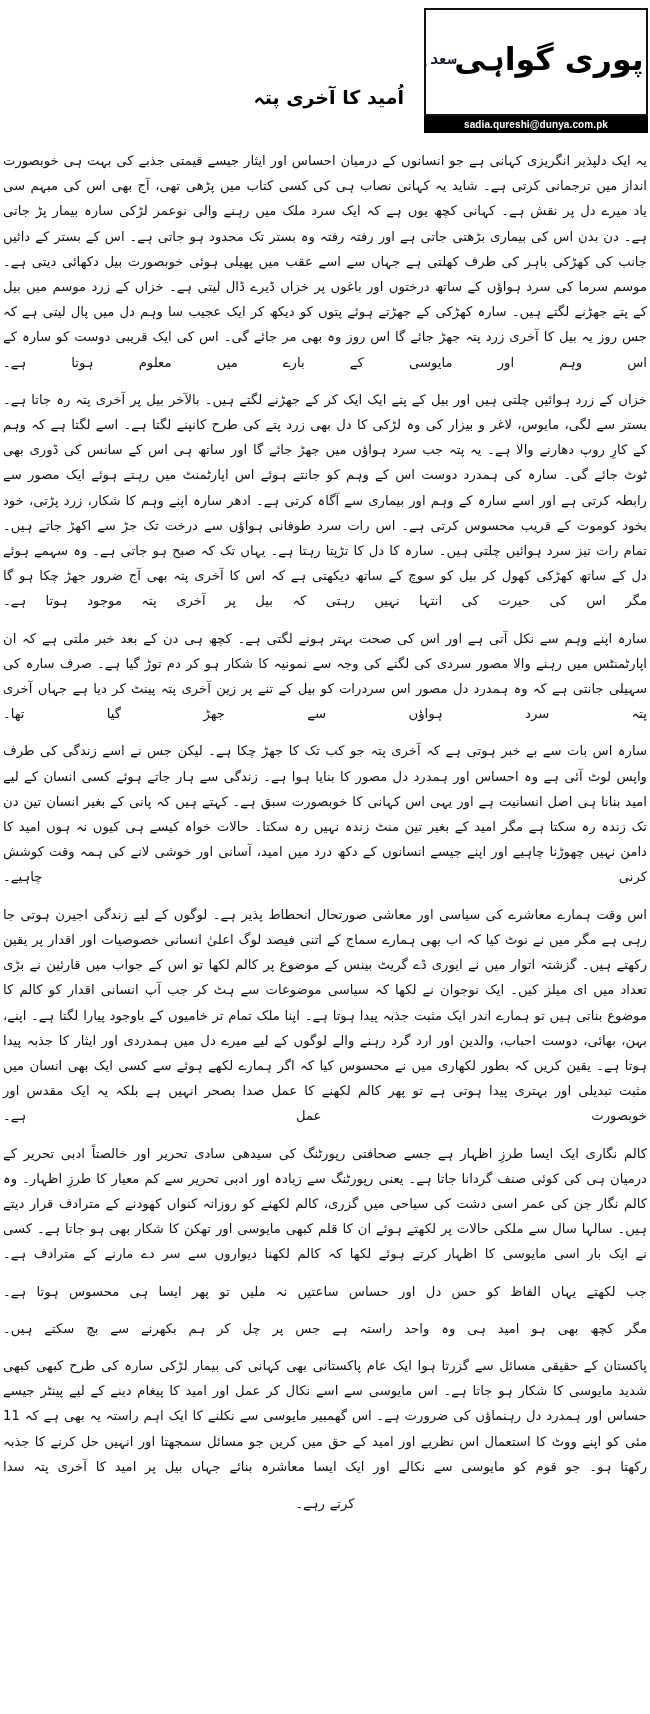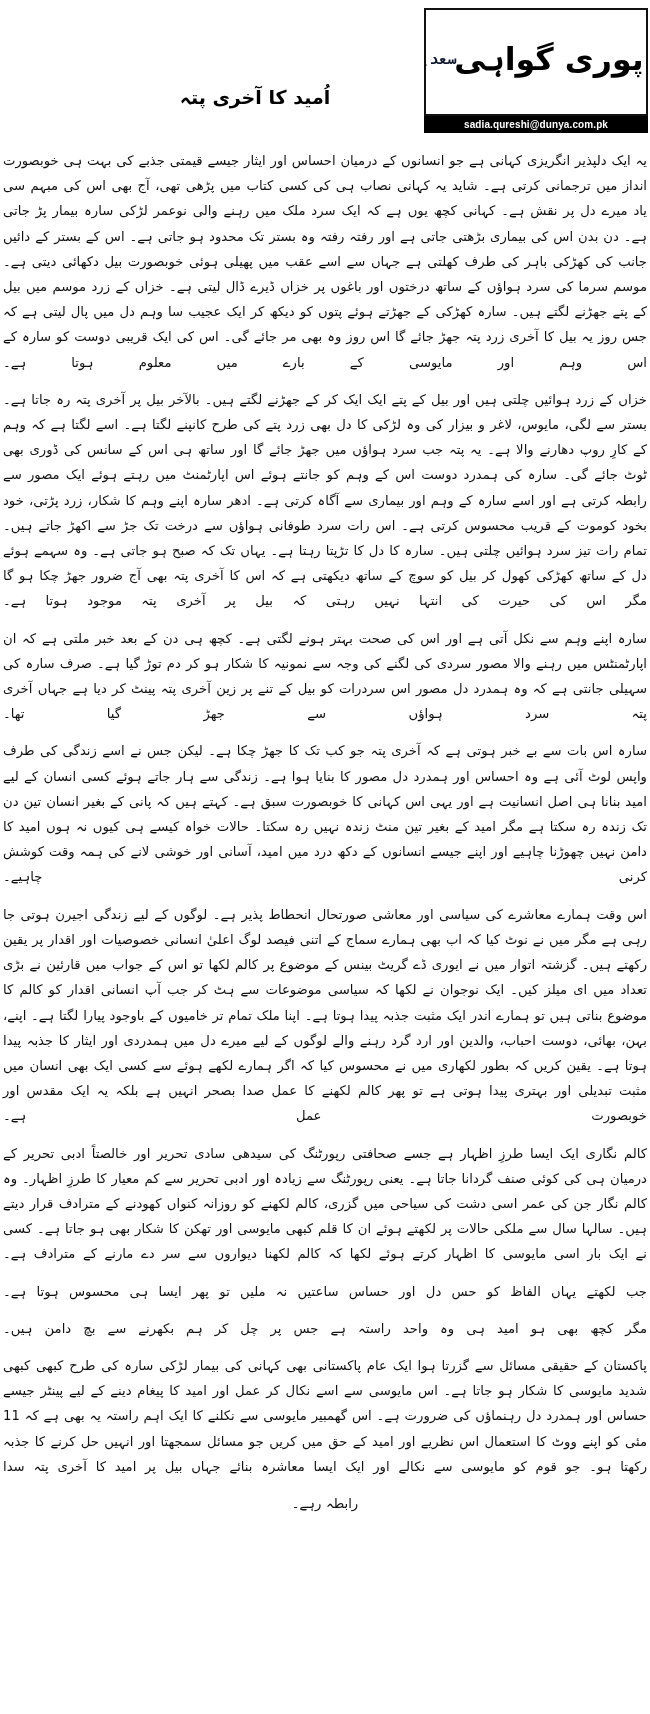--- a/index.html
+++ b/index.html
@@ -136,23 +136,22 @@
     letter-spacing: 0.1px;
     direction: ltr;
     color: #fff;
     white-space: nowrap;
   }
 
   
   #headline {
     position: absolute;
     top: 86px;
-    right: 260px;
+    right: 246px;
     width: 270px;
-    text-align: center;
     direction: rtl;
   }
   #headline-text {
     font-family: "DejaVu Sans", sans-serif;
     font-size: 19px;
     font-weight: bold;
     color: #000;
     letter-spacing: -0.5px;
     white-space: nowrap;
   }
@@ -216,18 +215,18 @@
   </div>
 
   <div id="article">
     <p class="para">یہ ایک دلپذیر انگریزی کہانی ہے جو انسانوں کے درمیان احساس اور ایثار جیسے قیمتی جذبے کی بہت ہی خوبصورت انداز میں ترجمانی کرتی ہے۔ شاید یہ کہانی نصاب ہی کی کسی کتاب میں پڑھی تھی، آج بھی اس کی مبہم سی یاد میرے دل پر نقش ہے۔ کہانی کچھ یوں ہے کہ ایک سرد ملک میں رہنے والی نوعمر لڑکی سارہ بیمار پڑ جاتی ہے۔ دن بدن اس کی بیماری بڑھتی جاتی ہے اور رفتہ رفتہ وہ بستر تک محدود ہو جاتی ہے۔ اس کے بستر کے دائیں جانب کی کھڑکی باہر کی طرف کھلتی ہے جہاں سے اسے عقب میں پھیلی ہوئی خوبصورت بیل دکھائی دیتی ہے۔ موسم سرما کی سرد ہواؤں کے ساتھ درختوں اور باغوں پر خزاں ڈیرے ڈال لیتی ہے۔ خزاں کے زرد موسم میں بیل کے پتے جھڑنے لگتے ہیں۔ سارہ کھڑکی کے جھڑتے ہوئے پتوں کو دیکھ کر ایک عجیب سا وہم دل میں پال لیتی ہے کہ جس روز یہ بیل کا آخری زرد پتہ جھڑ جائے گا اس روز وہ بھی مر جائے گی۔ اس کی ایک قریبی دوست کو سارہ کے اس وہم اور مایوسی کے بارے میں معلوم ہوتا ہے۔</p>
     <p class="para">خزاں کے زرد ہوائیں چلتی ہیں اور بیل کے پتے ایک ایک کر کے جھڑنے لگتے ہیں۔ بالآخر بیل پر آخری پتہ رہ جاتا ہے۔ بستر سے لگی، مایوس، لاغر و بیزار کی وہ لڑکی کا دل بھی زرد پتے کی طرح کانپنے لگتا ہے۔ اسے لگتا ہے کہ وہم کے کارِ روپ دھارنے والا ہے۔ یہ پتہ جب سرد ہواؤں میں جھڑ جائے گا اور ساتھ ہی اس کے سانس کی ڈوری بھی ٹوٹ جائے گی۔ سارہ کی ہمدرد دوست اس کے وہم کو جانتے ہوئے اس اپارٹمنٹ میں رہتے ہوئے ایک مصور سے رابطہ کرتی ہے اور اسے سارہ کے وہم اور بیماری سے آگاہ کرتی ہے۔ ادھر سارہ اپنے وہم کا شکار، زرد پڑتی، خود بخود کوموت کے قریب محسوس کرتی ہے۔ اس رات سرد طوفانی ہواؤں سے درخت تک جڑ سے اکھڑ جاتے ہیں۔ تمام رات تیز سرد ہوائیں چلتی ہیں۔ سارہ کا دل کا تڑپتا رہتا ہے۔ یہاں تک کہ صبح ہو جاتی ہے۔ وہ سہمے ہوئے دل کے ساتھ کھڑکی کھول کر بیل کو سوچ کے ساتھ دیکھتی ہے کہ اس کا آخری پتہ بھی آج ضرور جھڑ چکا ہو گا مگر اس کی حیرت کی انتہا نہیں رہتی کہ بیل پر آخری پتہ موجود ہوتا ہے۔</p>
     <p class="para">سارہ اپنے وہم سے نکل آتی ہے اور اس کی صحت بہتر ہونے لگتی ہے۔ کچھ ہی دن کے بعد خبر ملتی ہے کہ ان اپارٹمنٹس میں رہنے والا مصور سردی کی لگنے کی وجہ سے نمونیہ کا شکار ہو کر دم توڑ گیا ہے۔ صرف سارہ کی سہیلی جانتی ہے کہ وہ ہمدرد دل مصور اس سردرات کو بیل کے تنے پر زین آخری پتہ پینٹ کر دیا ہے جہاں آخری پتہ سرد ہواؤں سے جھڑ گیا تھا۔</p>
     <p class="para">سارہ اس بات سے بے خبر ہوتی ہے کہ آخری پتہ جو کب تک کا جھڑ چکا ہے۔ لیکن جس نے اسے زندگی کی طرف واپس لوٹ آئی ہے وہ احساس اور ہمدرد دل مصور کا بنایا ہوا ہے۔ زندگی سے ہار جاتے ہوئے کسی انسان کے لیے امید بنانا ہی اصل انسانیت ہے اور یہی اس کہانی کا خوبصورت سبق ہے۔ کہتے ہیں کہ پانی کے بغیر انسان تین دن تک زندہ رہ سکتا ہے مگر امید کے بغیر تین منٹ زندہ نہیں رہ سکتا۔ حالات خواہ کیسے ہی کیوں نہ ہوں امید کا دامن نہیں چھوڑنا چاہیے اور اپنے جیسے انسانوں کے دکھ درد میں امید، آسانی اور خوشی لانے کی ہمہ وقت کوشش کرنی چاہیے۔</p>
     <p class="para">اس وقت ہمارے معاشرے کی سیاسی اور معاشی صورتحال انحطاط پذیر ہے۔ لوگوں کے لیے زندگی اجیرن ہوتی جا رہی ہے مگر میں نے نوٹ کیا کہ اب بھی ہمارے سماج کے اتنی فیصد لوگ اعلیٰ انسانی خصوصیات اور اقدار پر یقین رکھتے ہیں۔ گزشتہ اتوار میں نے ایوری ڈے گریٹ بینس کے موضوع پر کالم لکھا تو اس کے جواب میں قارئین نے بڑی تعداد میں ای میلز کیں۔ ایک نوجوان نے لکھا کہ سیاسی موضوعات سے ہٹ کر جب آپ انسانی اقدار کو کالم کا موضوع بناتی ہیں تو ہمارے اندر ایک مثبت جذبہ پیدا ہوتا ہے۔ اپنا ملک تمام تر خامیوں کے باوجود پیارا لگتا ہے۔ اپنے، بہن، بھائی، دوست احباب، والدین اور ارد گرد رہنے والے لوگوں کے لیے میرے دل میں ہمدردی اور ایثار کا جذبہ پیدا ہوتا ہے۔ یقین کریں کہ بطور لکھاری میں نے محسوس کیا کہ اگر ہمارے لکھے ہوئے سے کسی ایک بھی انسان میں مثبت تبدیلی اور بہتری پیدا ہوتی ہے تو پھر کالم لکھنے کا عمل صدا بصحر انہیں ہے بلکہ یہ ایک مقدس اور خوبصورت عمل ہے۔</p>
     <p class="para">کالم نگاری ایک ایسا طرزِ اظہار ہے جسے صحافتی رپورٹنگ کی سیدھی سادی تحریر اور خالصتاً ادبی تحریر کے درمیان ہی کی کوئی صنف گردانا جاتا ہے۔ یعنی رپورٹنگ سے زیادہ اور ادبی تحریر سے کم معیار کا طرزِ اظہار۔ وہ کالم نگار جن کی عمر اسی دشت کی سیاحی میں گزری، کالم لکھنے کو روزانہ کنواں کھودنے کے مترادف قرار دیتے ہیں۔ سالہا سال سے ملکی حالات پر لکھتے ہوئے ان کا قلم کبھی مایوسی اور تھکن کا شکار بھی ہو جاتا ہے۔ کسی نے ایک بار اسی مایوسی کا اظہار کرتے ہوئے لکھا کہ کالم لکھنا دیواروں سے سر دے مارنے کے مترادف ہے۔</p>
     <p class="para">جب لکھتے یہاں الفاظ کو حس دل اور حساس ساعتیں نہ ملیں تو پھر ایسا ہی محسوس ہوتا ہے۔</p>
-    <p class="para">مگر کچھ بھی ہو امید ہی وہ واحد راستہ ہے جس پر چل کر ہم بکھرنے سے بچ دامن ہیں۔</p>
+    <p class="para">مگر کچھ بھی ہو امید ہی وہ واحد راستہ ہے جس پر چل کر ہم بکھرنے سے بچ سکتے ہیں۔</p>
     <p class="para">پاکستان کے حقیقی مسائل سے گزرتا ہوا ایک عام پاکستانی بھی کہانی کی بیمار لڑکی سارہ کی طرح کبھی کبھی شدید مایوسی کا شکار ہو جاتا ہے۔ اس مایوسی سے اسے نکال کر عمل اور امید کا پیغام دینے کے لیے پینٹر جیسے حساس اور ہمدرد دل رہنماؤں کی ضرورت ہے۔ اس گھمبیر مایوسی سے نکلنے کا ایک اہم راستہ یہ بھی ہے کہ 11 مئی کو اپنے ووٹ کا استعمال اس نظریے اور امید کے حق میں کریں جو مسائل سمجھتا اور انہیں حل کرنے کا جذبہ رکھتا ہو۔ جو قوم کو مایوسی سے نکالے اور ایک ایسا معاشرہ بنائے جہاں بیل پر امید کا آخری پتہ سدا</p>
-    <p class="para">رابطہ رہے۔</p>
+    <p class="para">کرتے رہے۔</p>
   </div>
 
 </div>
 
 </body></html>

